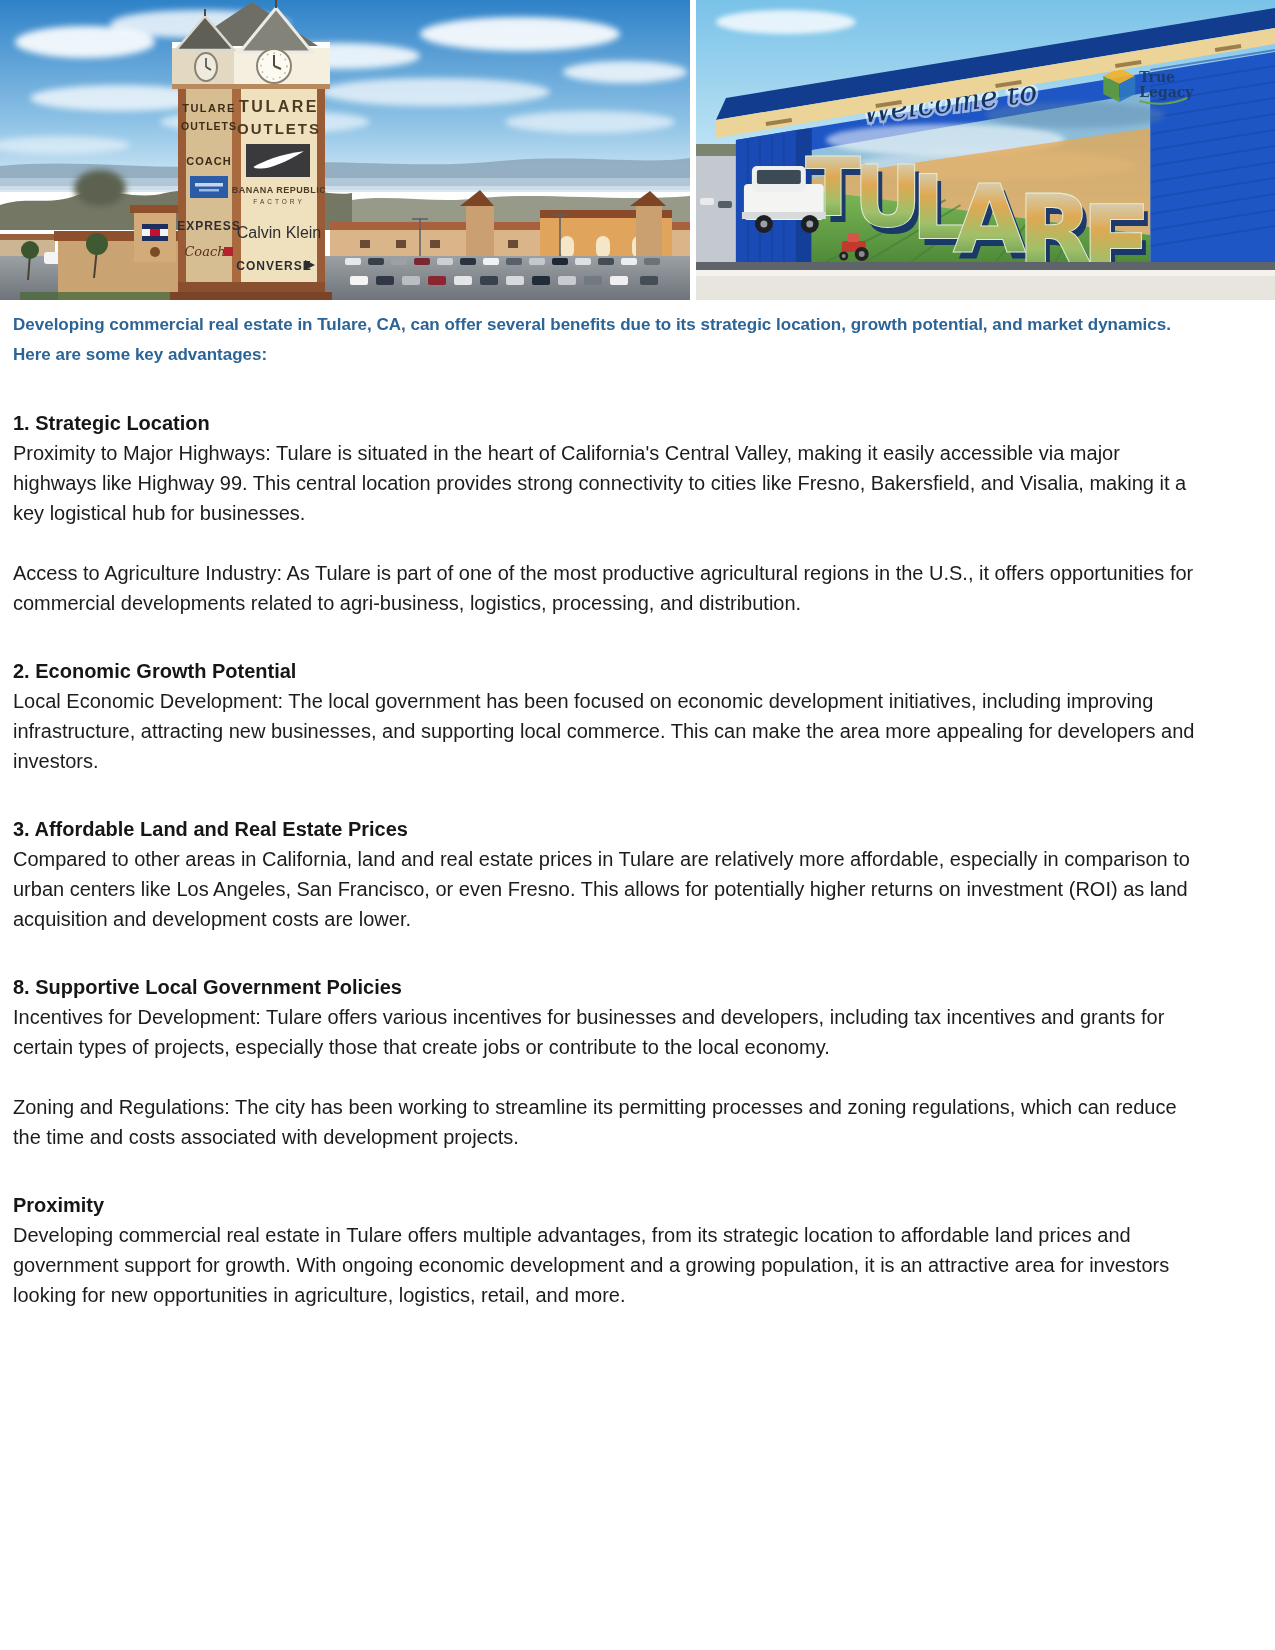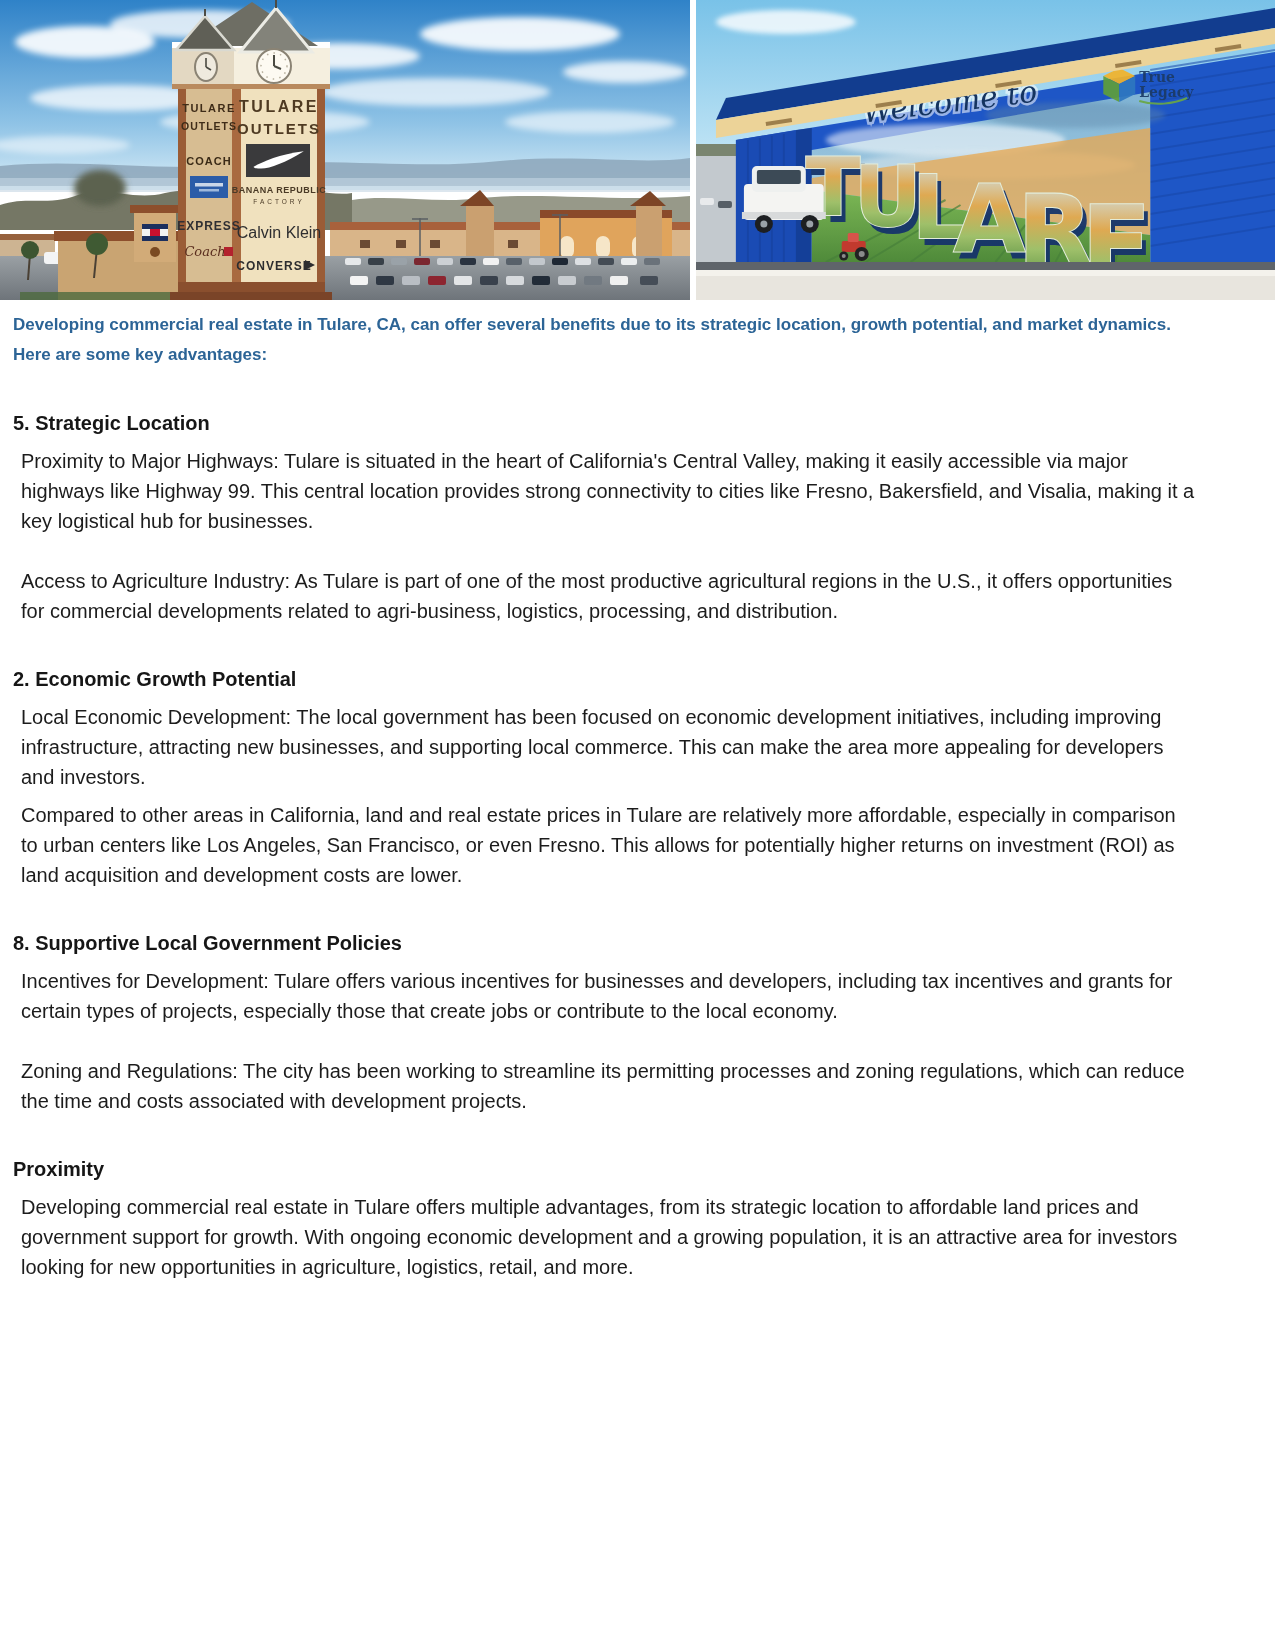--- a/index.html
+++ b/index.html
@@ -28,21 +28,21 @@
     color:#2c6496;
   }
   .heading{
     font-family:"Liberation Sans",sans-serif;
     font-size:20px;
     line-height:30px;
     font-weight:700;
     color:#161616;
     margin:38px 0 0 0;
   }
-  .para{margin:8px;}
+  .para{margin:0;}
   .gap{margin-top:30px;}
 
   .sign-text{font-family:"Liberation Sans",sans-serif;}
 </style>
 </head>
 <body>
 
 <div class="page">
 
   <div class="hero">
@@ -383,31 +383,32 @@
         <rect x="0" y="276" width="580" height="24" fill="#e8e5de"></rect>
       </svg>
     </figure>
   </div>
 
   <div class="article">
 
     <p class="intro">Developing commercial real estate in Tulare, CA, can offer several benefits due to its strategic location, growth potential, and market dynamics. Here are some key advantages:</p>
 
     <section>
-      <h3 class="heading">5. Strategic Location</h3>
+      <h3 class="heading">1. Strategic Location</h3>
       <p class="para">Proximity to Major Highways: Tulare is situated in the heart of California's Central Valley, making it easily accessible via major highways like Highway 99. This central location provides strong connectivity to cities like Fresno, Bakersfield, and Visalia, making it a key logistical hub for businesses.</p>
       <p class="para gap">Access to Agriculture Industry: As Tulare is part of one of the most productive agricultural regions in the U.S., it offers opportunities for commercial developments related to agri-business, logistics, processing, and distribution.</p>
     </section>
 
     <section>
       <h3 class="heading">2. Economic Growth Potential</h3>
       <p class="para">Local Economic Development: The local government has been focused on economic development initiatives, including improving infrastructure, attracting new businesses, and supporting local commerce. This can make the area more appealing for developers and investors.</p>
     </section>
 
     <section>
+      <h3 class="heading">3. Affordable Land and Real Estate Prices</h3>
       <p class="para">Compared to other areas in California, land and real estate prices in Tulare are relatively more affordable, especially in comparison to urban centers like Los Angeles, San Francisco, or even Fresno. This allows for potentially higher returns on investment (ROI) as land acquisition and development costs are lower.</p>
     </section>
 
     <section>
       <h3 class="heading">8. Supportive Local Government Policies</h3>
       <p class="para">Incentives for Development: Tulare offers various incentives for businesses and developers, including tax incentives and grants for certain types of projects, especially those that create jobs or contribute to the local economy.</p>
       <p class="para gap">Zoning and Regulations: The city has been working to streamline its permitting processes and zoning regulations, which can reduce the time and costs associated with development projects.</p>
     </section>
 
 

